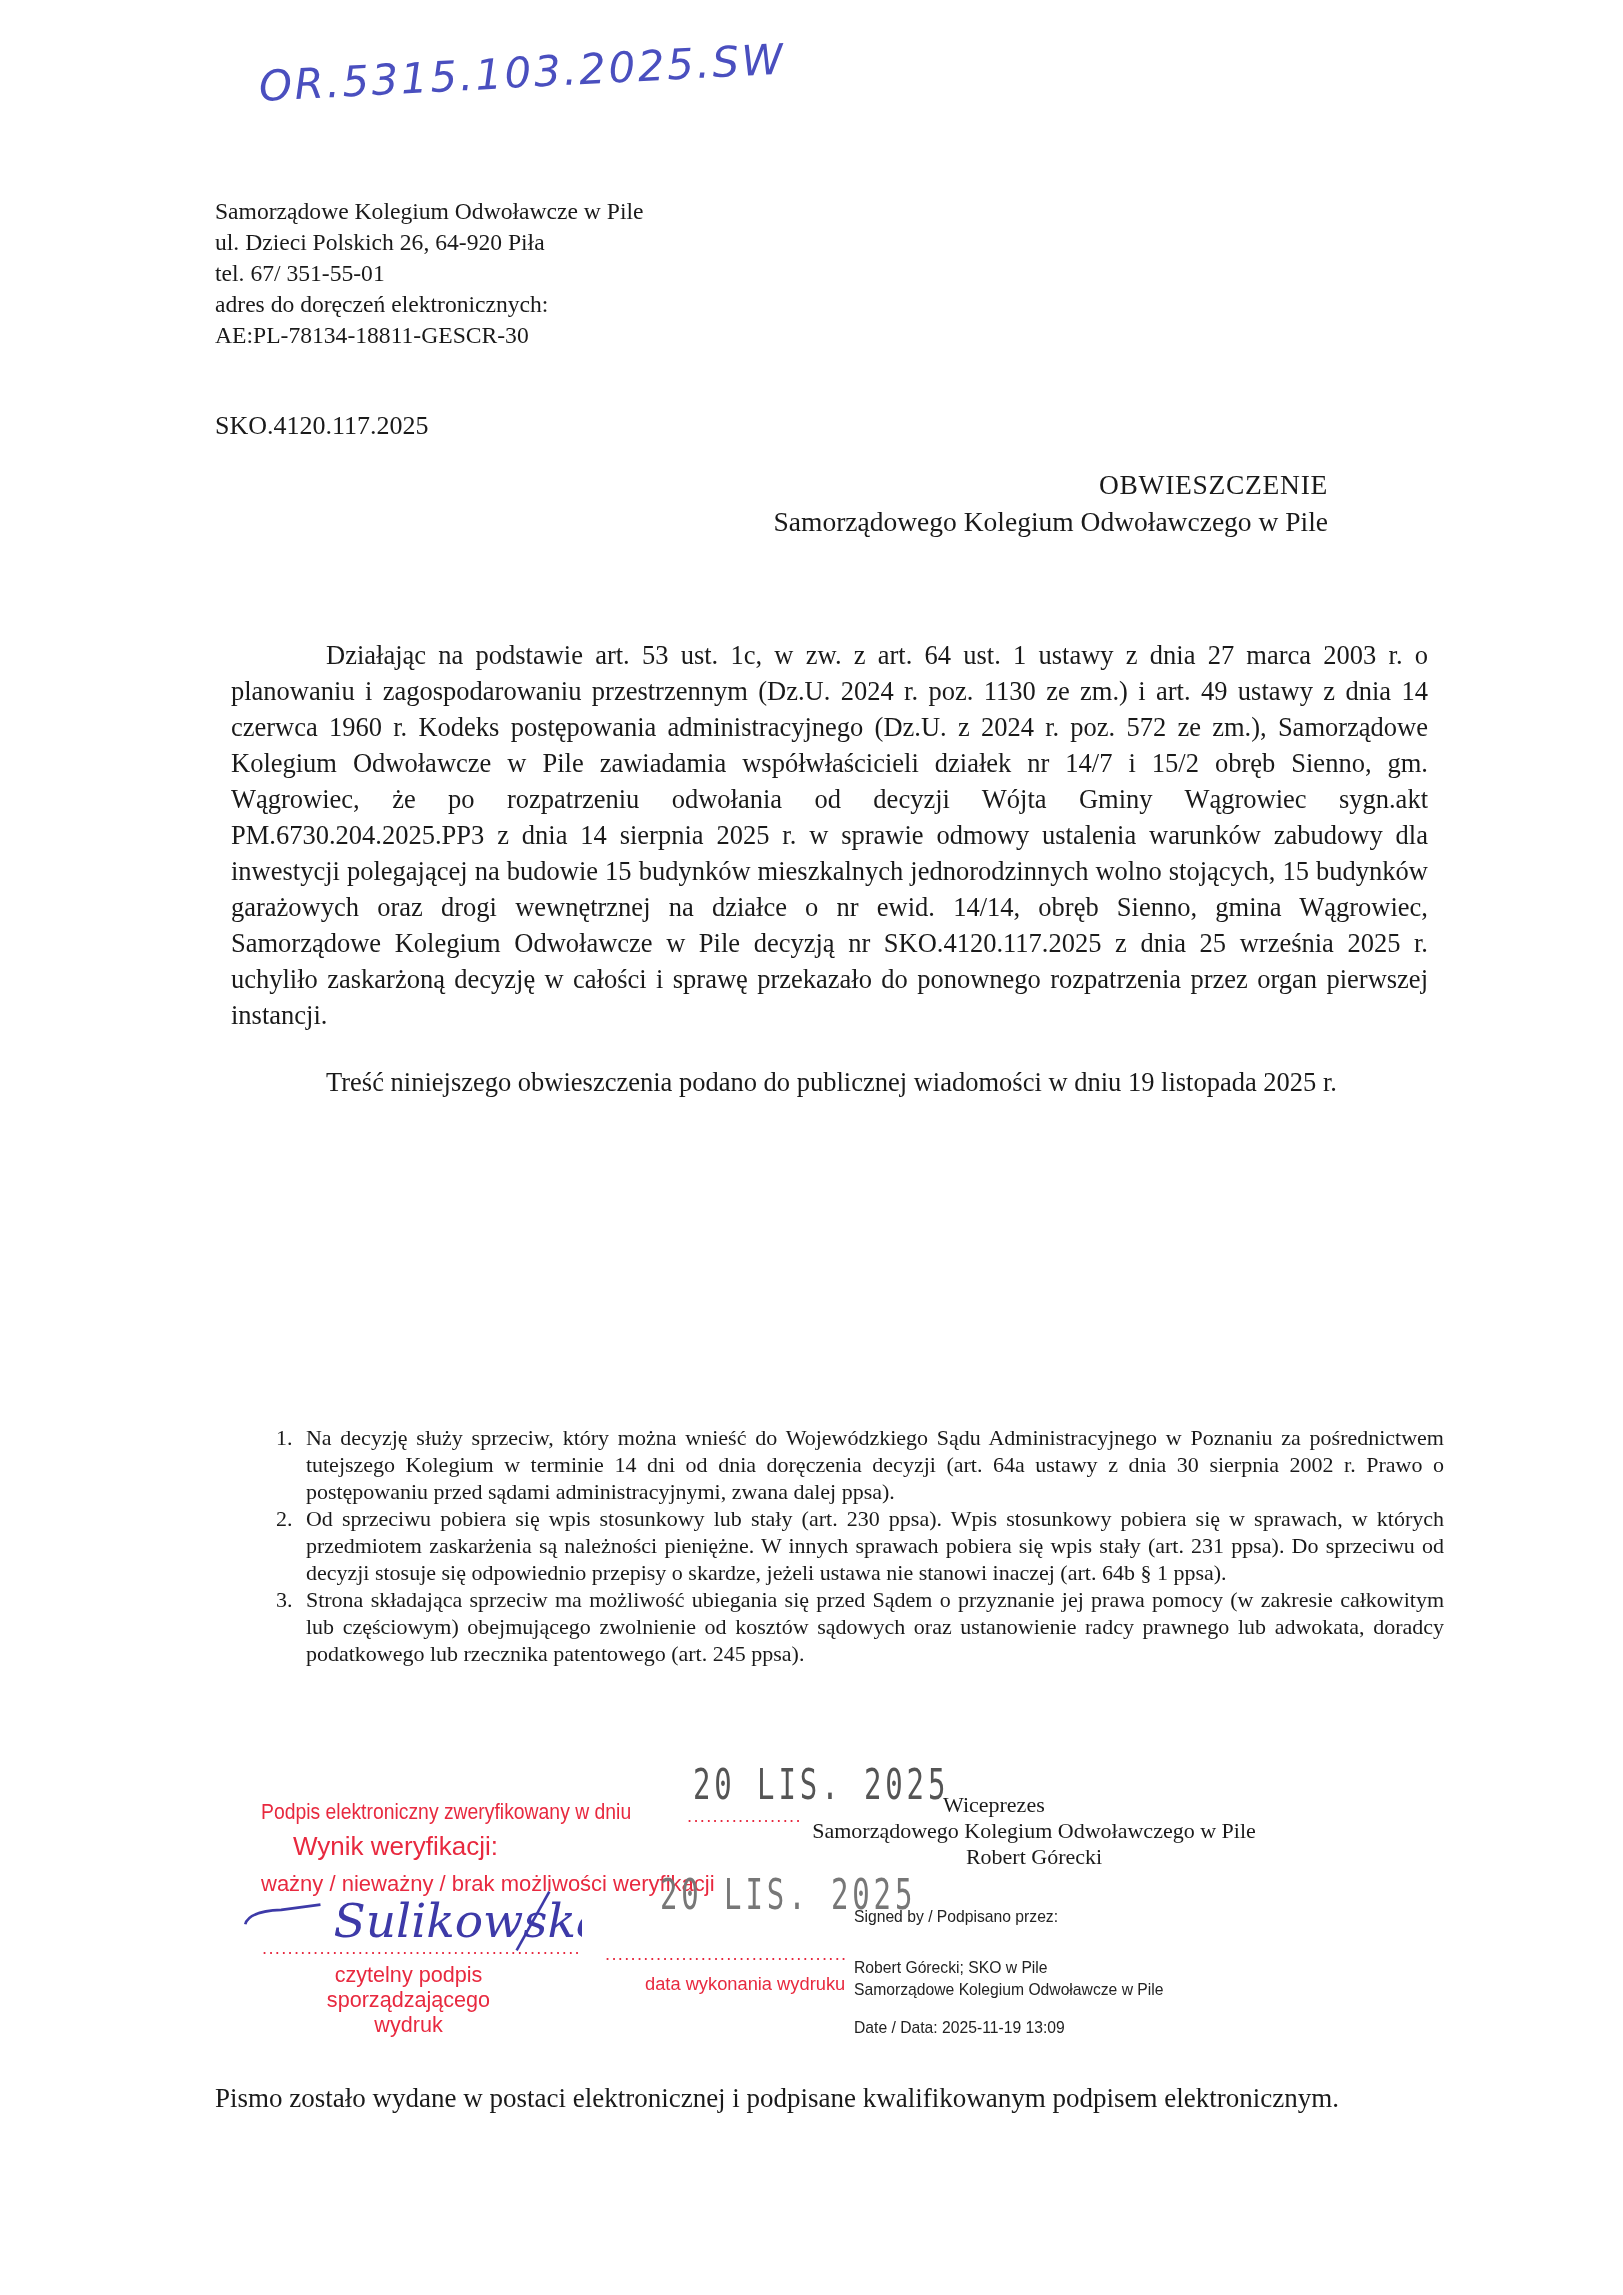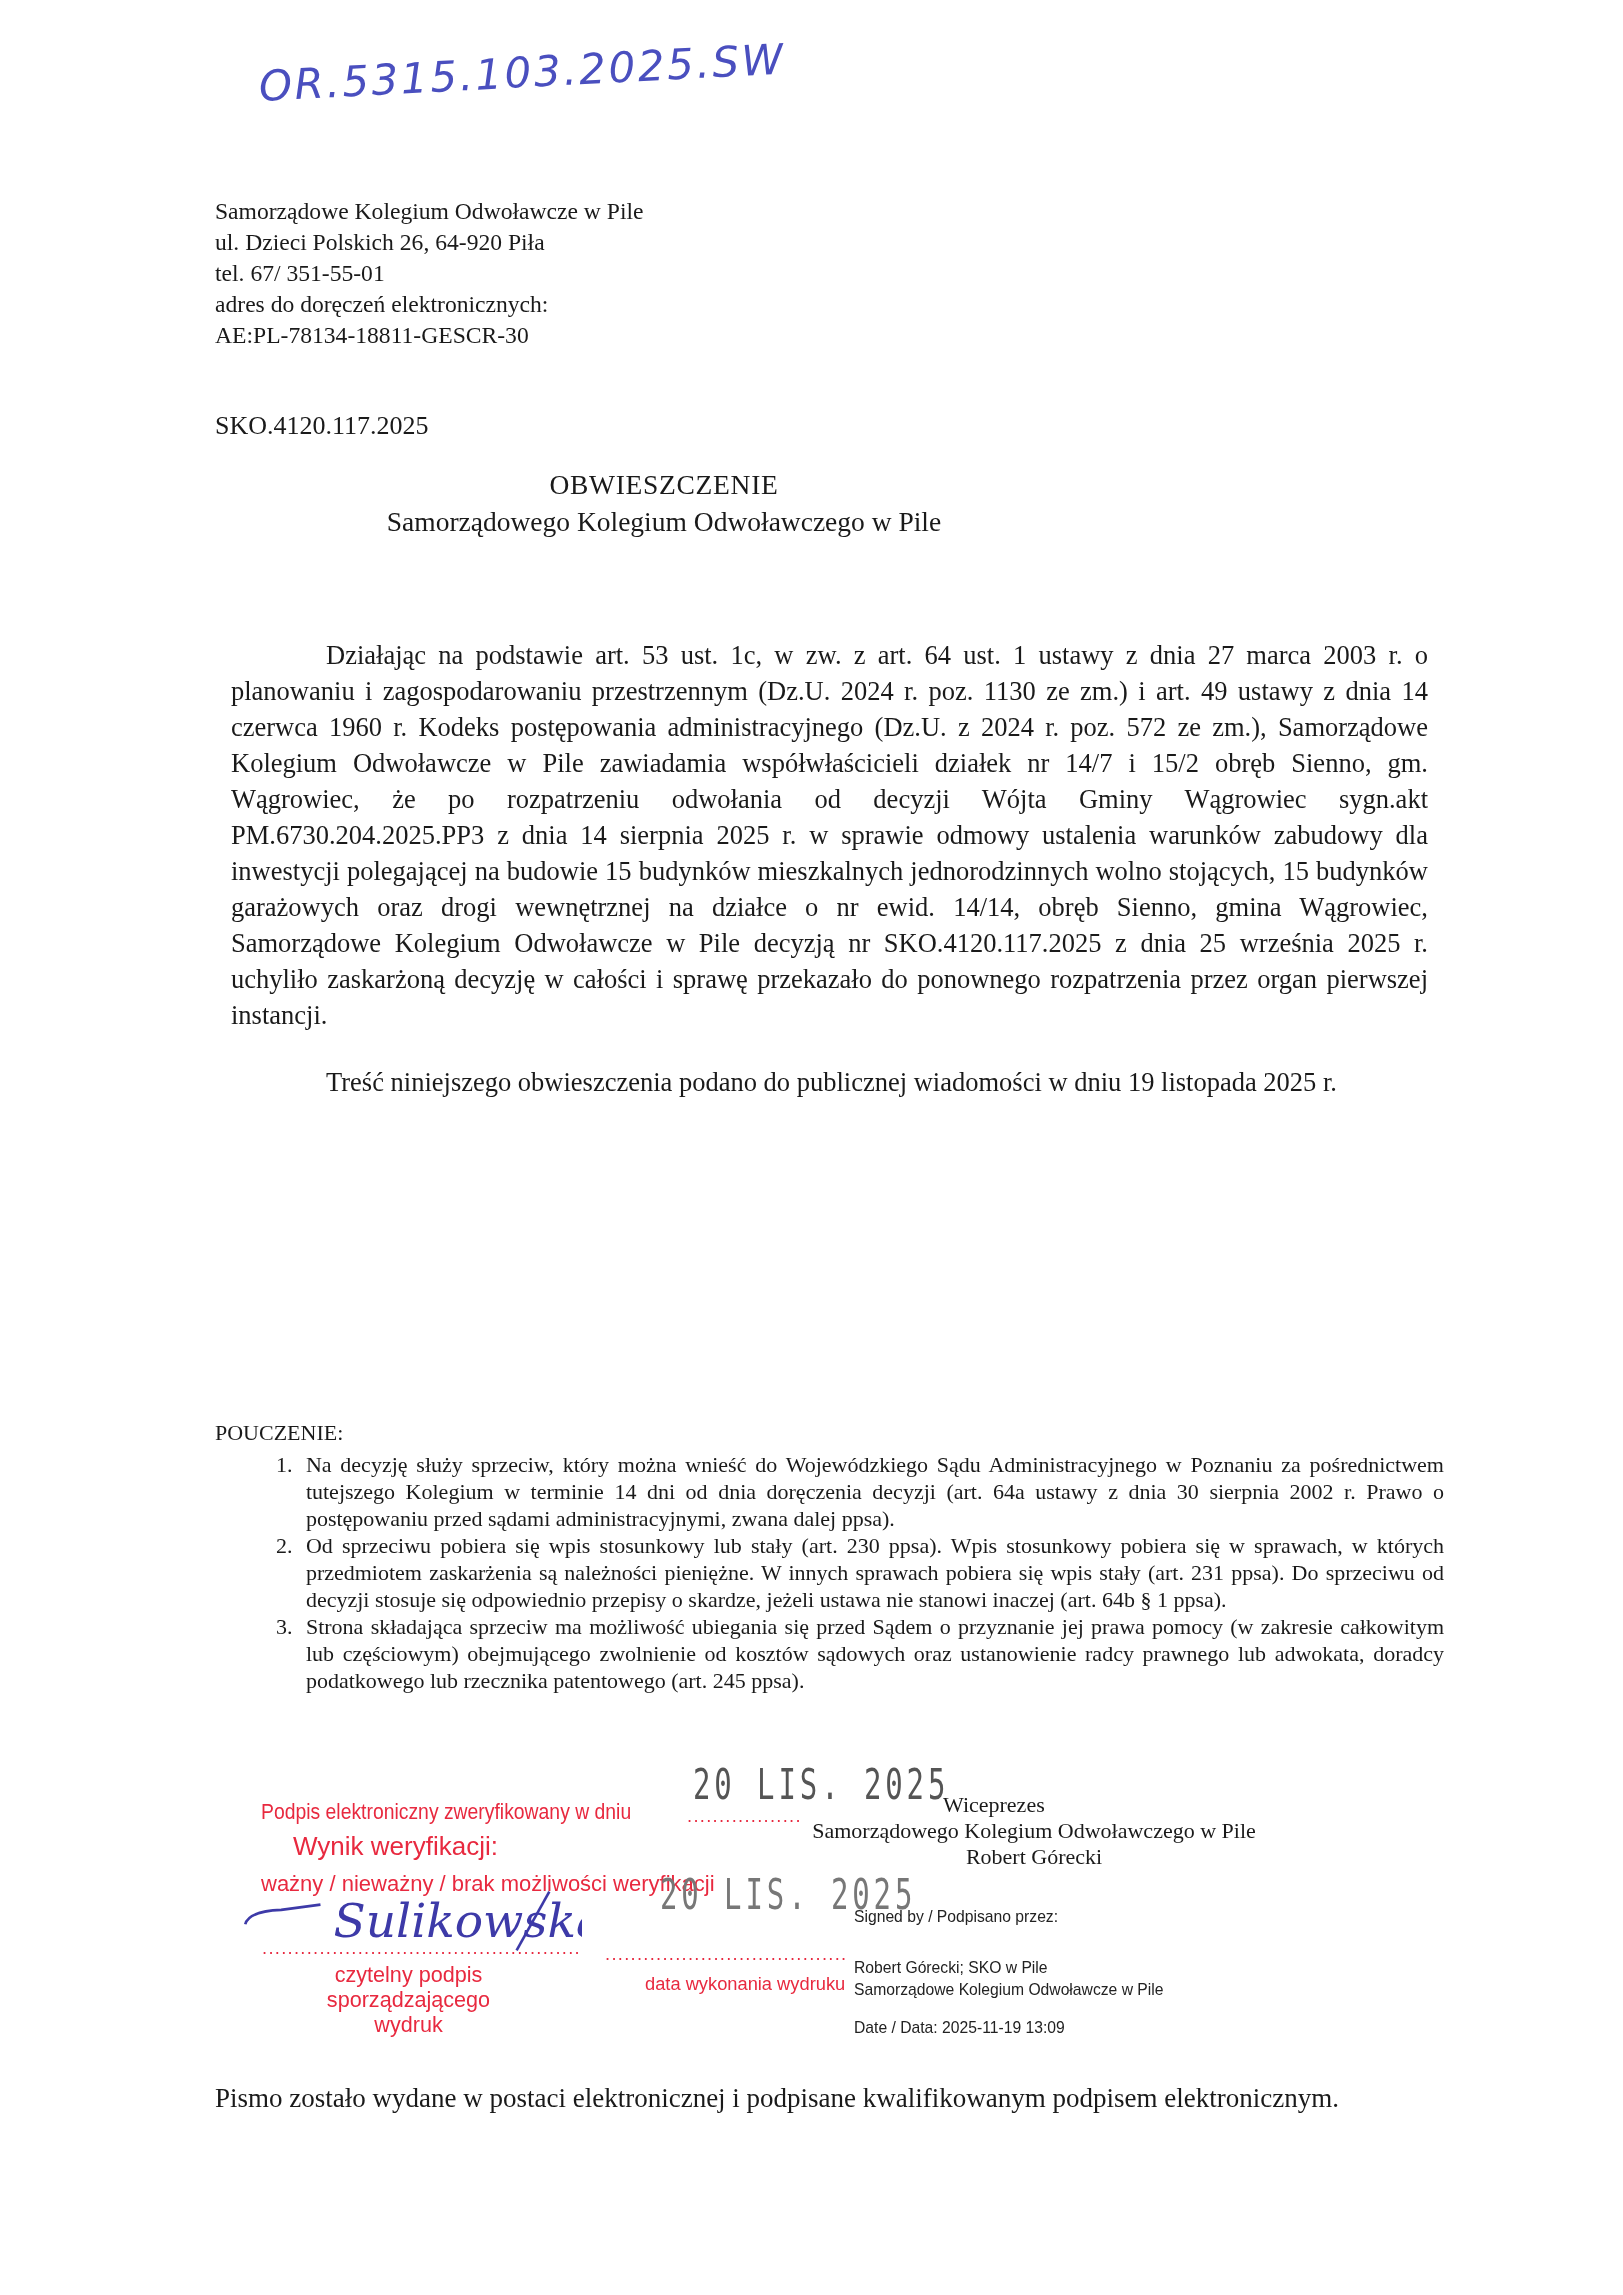--- a/index.html
+++ b/index.html
@@ -2,21 +2,21 @@
 <html style="font-size:10.5px"><head>
 <meta charset="utf-8">
 <style>
   html, body { margin: 0; padding: 0; background: #ffffff; }
   body { width: 1623px; height: 2295px; position: relative; overflow: hidden; color: #1a1a1a; font-family: "Liberation Serif", serif; }
   .abs { position: absolute; }
   .handwritten { left: 259px; top: 62px; font-family: "DejaVu Sans", sans-serif; font-size: 42px; color: #4a4fbf; letter-spacing: 2.6px; transform: rotate(-3deg); transform-origin: left center; font-style: italic; }
   .sender { left: 215px; top: 196px; font-size: 23.6px; line-height: 31px; }
   .sender div { white-space: nowrap; }
   .ref { left: 215px; top: 411px; font-size: 26px; }
-  .heading { left: 0; width: 1328px; text-align: center; font-size: 27.5px; line-height: 37px; }
+  .heading { left: 0; width: 1328px; text-align: right; font-size: 27.5px; line-height: 37px; }
   .heading .title { letter-spacing: 0.7px; }
   .body { left: 215px; width: 1229px; font-size: 26.5px; line-height: 36px; text-align: justify; }
   .body p { margin: 16px; text-indent: 95px; }
   .pouczenie { left: 215px; width: 1229px; font-size: 22px; line-height: 27px; }
   .pouczenie ol { margin: 5.2px 0 0 0; padding-left: 83px; }
   .pouczenie li { padding-left: 7.9px; text-align: justify; }
   .red { color: #e8293f; font-family: "Liberation Sans", sans-serif; }
   .stamp { color: #555; font-family: "DejaVu Sans Mono", monospace; letter-spacing: 3.9px; transform: scaleY(1.5); transform-origin: left bottom; }
   .dots { color: #e8293f; letter-spacing: 1.3px; font-family: "Liberation Sans", sans-serif; }
   .sig-right { font-size: 22px; text-align: center; }
@@ -42,21 +42,20 @@
   <div class="title">OBWIESZCZENIE</div>
   <div>Samorządowego Kolegium Odwoławczego w Pile</div>
 </div>
 
 <div class="abs body" style="top:621px;">
   <p>Działając na podstawie art. 53 ust. 1c, w zw. z art. 64 ust. 1 ustawy z dnia 27 marca 2003 r. o planowaniu i zagospodarowaniu przestrzennym (Dz.U. 2024 r. poz. 1130 ze zm.) i art. 49 ustawy z dnia 14 czerwca 1960 r. Kodeks postępowania administracyjnego (Dz.U. z 2024 r. poz. 572 ze zm.), Samorządowe Kolegium Odwoławcze w Pile zawiadamia współwłaścicieli działek nr 14/7 i 15/2 obręb Sienno, gm. Wągrowiec, że po rozpatrzeniu odwołania od decyzji Wójta Gminy Wągrowiec sygn.akt PM.6730.204.2025.PP3 z dnia 14 sierpnia 2025 r. w sprawie odmowy ustalenia warunków zabudowy dla inwestycji polegającej na budowie 15 budynków mieszkalnych jednorodzinnych wolno stojących, 15 budynków garażowych oraz drogi wewnętrznej na działce o nr ewid. 14/14, obręb Sienno, gmina Wągrowiec, Samorządowe Kolegium Odwoławcze w Pile decyzją nr SKO.4120.117.2025 z dnia 25 września 2025 r. uchyliło zaskarżoną decyzję w całości i sprawę przekazało do ponownego rozpatrzenia przez organ pierwszej instancji.</p>
   <p style="margin-top:31px; text-align:left;">Treść niniejszego obwieszczenia podano do publicznej wiadomości w dniu 19 listopada 2025 r.</p>
 </div>
 
 <div class="abs pouczenie" style="top:1419px;">
-  <div>POUCZENIE:</div>
   <ol>
     <li>Na decyzję służy sprzeciw, który można wnieść do Wojewódzkiego Sądu Administracyjnego w Poznaniu za pośrednictwem tutejszego Kolegium w terminie 14 dni od dnia doręczenia decyzji (art. 64a ustawy z dnia 30 sierpnia 2002 r. Prawo o postępowaniu przed sądami administracyjnymi, zwana dalej ppsa).</li>
     <li>Od sprzeciwu pobiera się wpis stosunkowy lub stały (art. 230 ppsa). Wpis stosunkowy pobiera się w sprawach, w których przedmiotem zaskarżenia są należności pieniężne. W innych sprawach pobiera się wpis stały (art. 231 ppsa). Do sprzeciwu od decyzji stosuje się odpowiednio przepisy o skardze, jeżeli ustawa nie stanowi inaczej (art. 64b § 1 ppsa).</li>
     <li>Strona składająca sprzeciw ma możliwość ubiegania się przed Sądem o przyznanie jej prawa pomocy (w zakresie całkowitym lub częściowym) obejmującego zwolnienie od kosztów sądowych oraz ustanowienie radcy prawnego lub adwokata, doradcy podatkowego lub rzecznika patentowego (art. 245 ppsa).</li>
   </ol>
 </div>
 
 <div class="abs red" style="left:261px; top:1799px; font-size:22px; transform:scaleX(0.88); transform-origin:left;">Podpis elektroniczny zweryfikowany w dniu</div>
 <div class="abs dots" style="left:687px; top:1805px; font-size:18.3px;">..................</div>
 <div class="abs stamp" style="left:693px; top:1775px; font-size:29px;">20 LIS. 2025</div>

